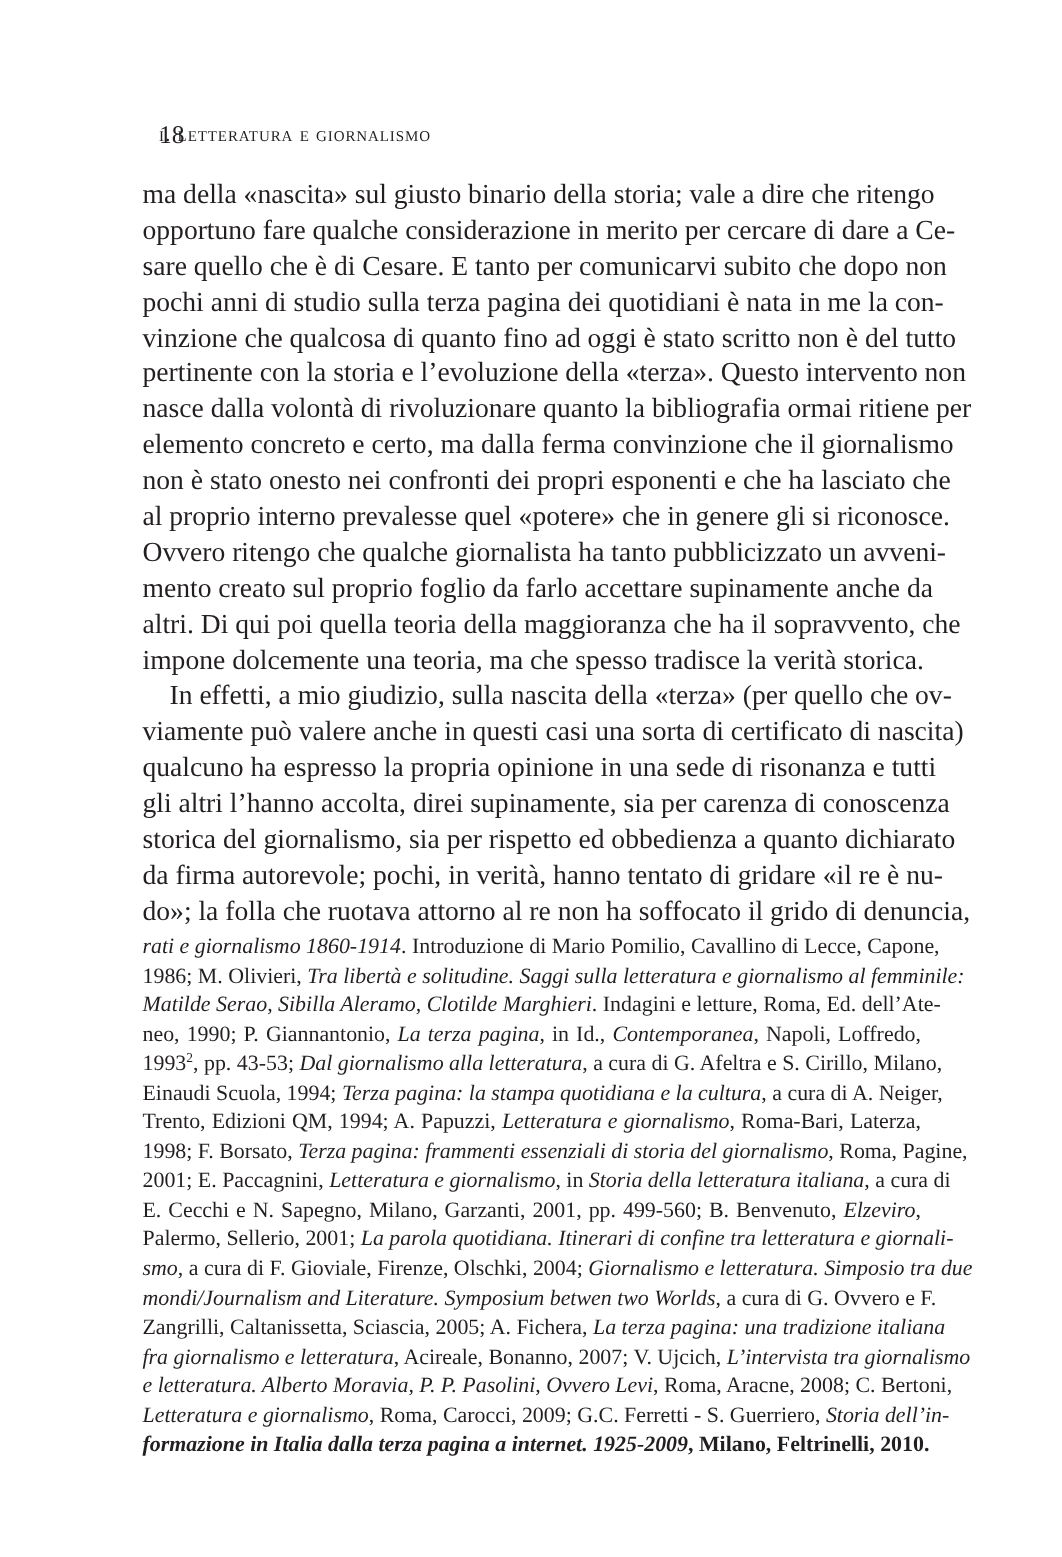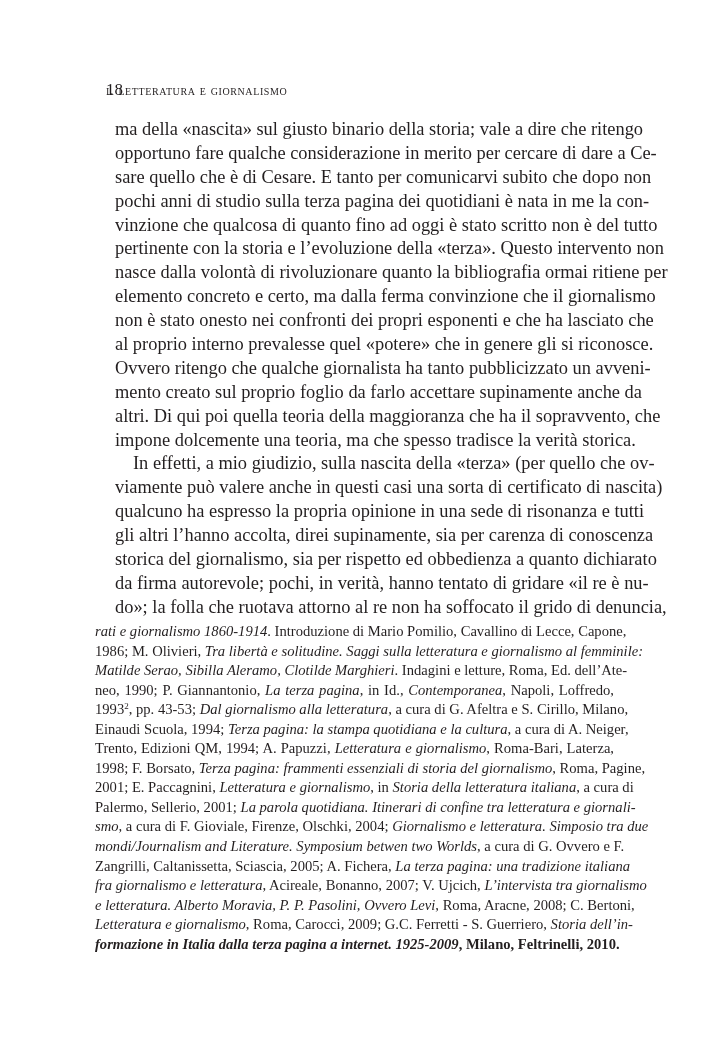--- a/index.html
+++ b/index.html
@@ -4,21 +4,21 @@
 <style>
   html, body { margin: 0; padding: 0; background: #ffffff; }
   body { width: 708px; height: 1038px; position: relative; overflow: hidden;
          font-family: "Liberation Serif", "DejaVu Serif", serif; color: #231f20; }
   .header { position: absolute; top: 80px; left: 106px; width: 519px; height: 22px; }
   .page-number { position: absolute; left: 0; top: 0; font-size: 17px; }
   .running-head { position: absolute; left: 0; right: 0; top: 2px; text-align: left;
                   font-variant: small-caps; font-size: 14.5px; letter-spacing: 0.6px; }
   .body-text { position: absolute; top: 118px; left: 95px; width: 519px; }
   .line { display: block; height: 23.9px; line-height: 23.9px; font-size: 18.4px;
-          text-align: justify; text-align-last: justify; white-space: nowrap; overflow: visible; margin-left: 20px; }
+          text-align: justify; text-align-last: justify; white-space: nowrap; overflow: visible; }
   .line.last { text-align-last: left; }
   .line.indent { text-indent: 18px; }
   .footnotes { position: absolute; top: 622px; left: 95px; width: 519px; }
   .fline { display: block; height: 19.55px; line-height: 19.55px; font-size: 14.6px;
            text-align: justify; text-align-last: justify; white-space: nowrap; }
   .fline.last { text-align-last: left; font-weight: bold; }
   i { font-style: italic; }
   sup { font-size: 9px; line-height: 0; vertical-align: 5px; }
 </style>
 </head>
@@ -56,20 +56,21 @@
 <div class="footnotes" id="footnotes">
     <span class="fline"><i>rati e giornalismo 1860-1914</i><span>. Introduzione di Mario Pomilio, Cavallino di Lecce, Capone,</span></span>
     <span class="fline"><span>1986; M. Olivieri, </span><i>Tra libertà e solitudine. Saggi sulla letteratura e giornalismo al femminile:</i></span>
     <span class="fline"><i>Matilde Serao, Sibilla Aleramo, Clotilde Marghieri</i><span>. Indagini e letture, Roma, Ed. dell’Ate-</span></span>
     <span class="fline"><span>neo, 1990; P. Giannantonio, </span><i>La terza pagina</i><span>, in Id., </span><i>Contemporanea</i><span>, Napoli, Loffredo,</span></span>
     <span class="fline"><span>1993</span><sup>2</sup><span>, pp. 43-53; </span><i>Dal giornalismo alla letteratura</i><span>, a cura di G. Afeltra e S. Cirillo, Milano,</span></span>
     <span class="fline"><span>Einaudi Scuola, 1994; </span><i>Terza pagina: la stampa quotidiana e la cultura</i><span>, a cura di A. Neiger,</span></span>
     <span class="fline"><span>Trento, Edizioni QM, 1994; A. Papuzzi, </span><i>Letteratura e giornalismo</i><span>, Roma-Bari, Laterza,</span></span>
     <span class="fline"><span>1998; F. Borsato, </span><i>Terza pagina: frammenti essenziali di storia del giornalismo</i><span>, Roma, Pagine,</span></span>
     <span class="fline"><span>2001; E. Paccagnini, </span><i>Letteratura e giornalismo</i><span>, in </span><i>Storia della letteratura italiana</i><span>, a cura di</span></span>
+    <span class="fline"><span>E. Cecchi e N. Sapegno, Milano, Garzanti, 2001, pp. 499-560; B. Benvenuto, </span><i>Elzeviro</i><span>,</span></span>
     <span class="fline"><span>Palermo, Sellerio, 2001; </span><i>La parola quotidiana. Itinerari di confine tra letteratura e giornali-</i></span>
     <span class="fline"><i>smo,</i><span> a cura di F. Gioviale, Firenze, Olschki, 2004; </span><i>Giornalismo e letteratura. Simposio tra due</i></span>
     <span class="fline"><i>mondi/Journalism and Literature. Symposium betwen two Worlds</i><span>, a cura di G. Ovvero e F.</span></span>
     <span class="fline"><span>Zangrilli, Caltanissetta, Sciascia, 2005; A. Fichera, </span><i>La terza pagina: una tradizione italiana</i></span>
     <span class="fline"><i>fra giornalismo e letteratura</i><span>, Acireale, Bonanno, 2007; V. Ujcich, </span><i>L’intervista tra giornalismo</i></span>
     <span class="fline"><i>e letteratura. Alberto Moravia, P. P. Pasolini, Ovvero Levi</i><span>, Roma, Aracne, 2008; C. Bertoni,</span></span>
     <span class="fline"><i>Letteratura e giornalismo</i><span>, Roma, Carocci, 2009; G.C. Ferretti - S. Guerriero, </span><i>Storia dell’in-</i></span>
     <span class="fline last"><i>formazione in Italia dalla terza pagina a internet. 1925-2009</i><span>, Milano, Feltrinelli, 2010.</span></span>
   </div>
 

